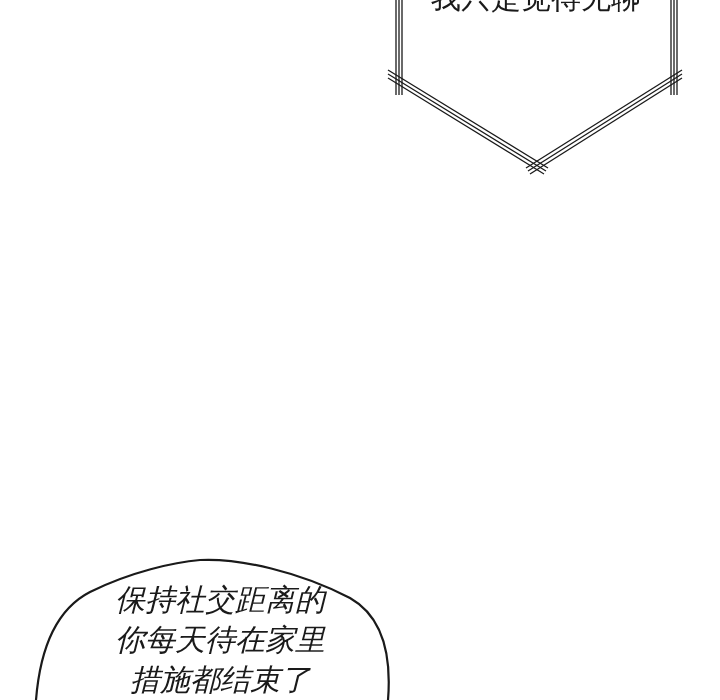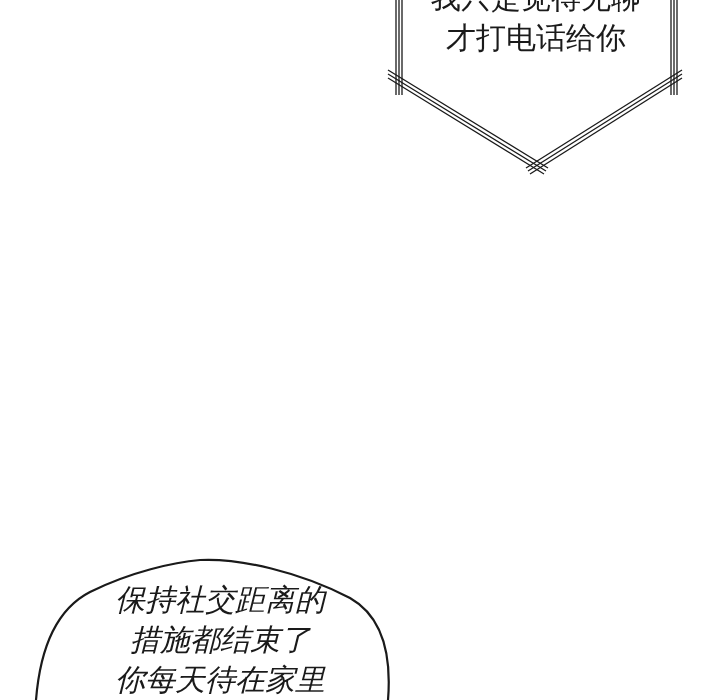--- a/index.html
+++ b/index.html
@@ -34,21 +34,20 @@
         <line x1="682" y1="74" x2="528" y2="171"></line>
         <line x1="682" y1="78" x2="530" y2="174"></line>
       </g>
     </g>
 
     <path d="M36,700 C40,650 55,610 90,592 C130,572 175,562 200,560 C240,558 300,572 350,598 C380,615 392,650 388,700" fill="#ffffff" stroke="#1a1a1a" stroke-width="2.2"></path>
   </svg>
 
   <div id="top-text" class="bubble-text">
     <span class="line">我只是觉得无聊</span>
-    <span class="line">才打电话给你</span>
   </div>
 
   <div id="bottom-text" class="bubble-text">
     <span class="line">保持社交距离的</span>
+    <span class="line">你每天待在家里</span>
     <span class="line">措施都结束了</span>
-    <span class="line">你每天待在家里</span>
   </div>
 </div>
 
 </body></html>

